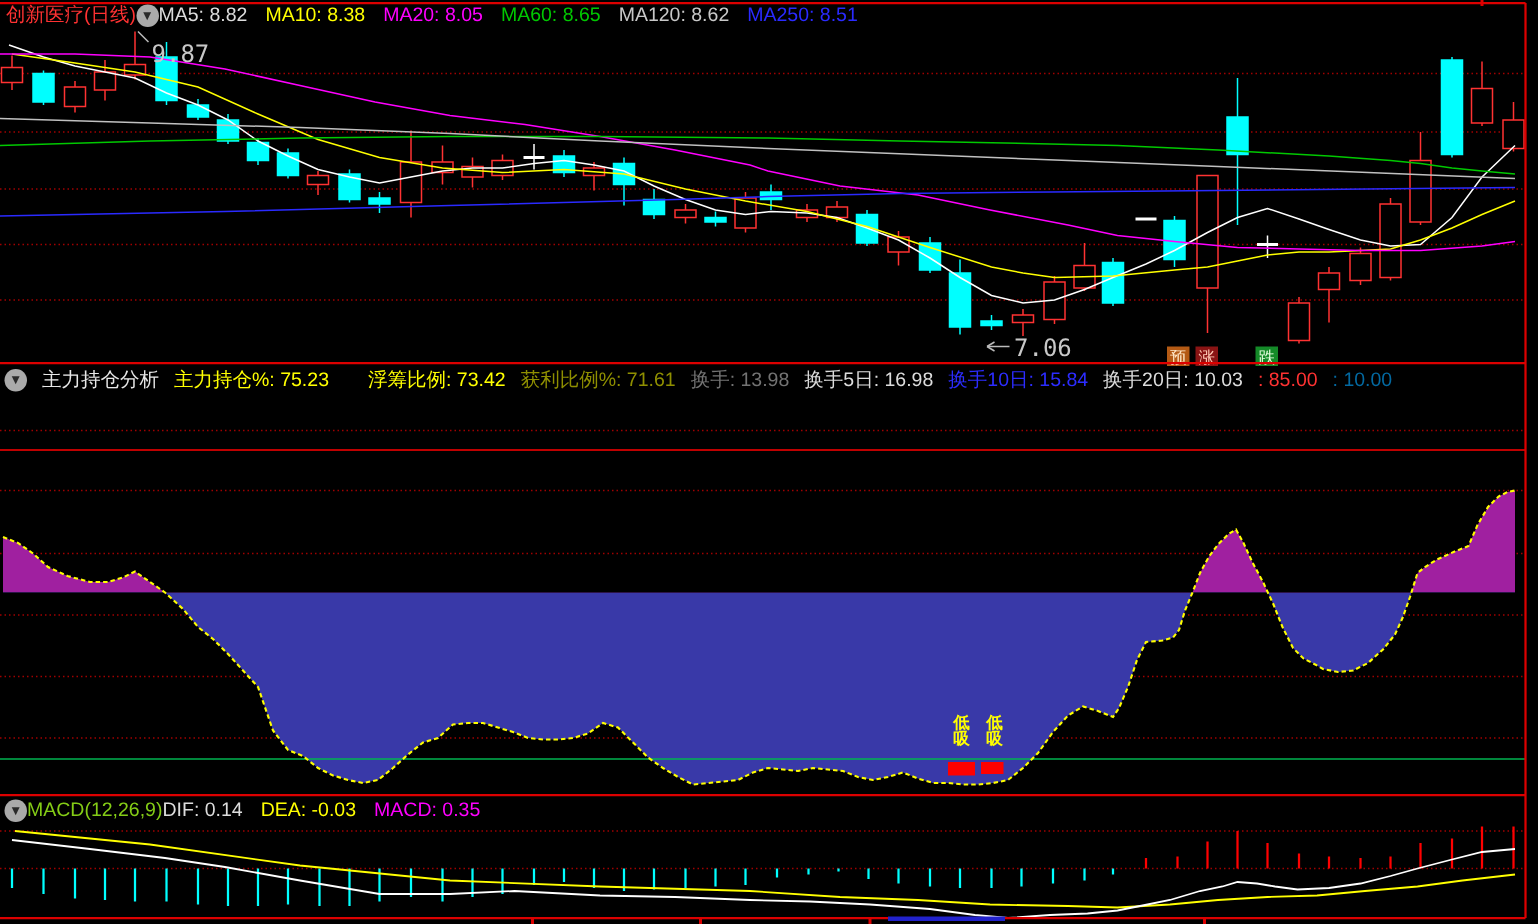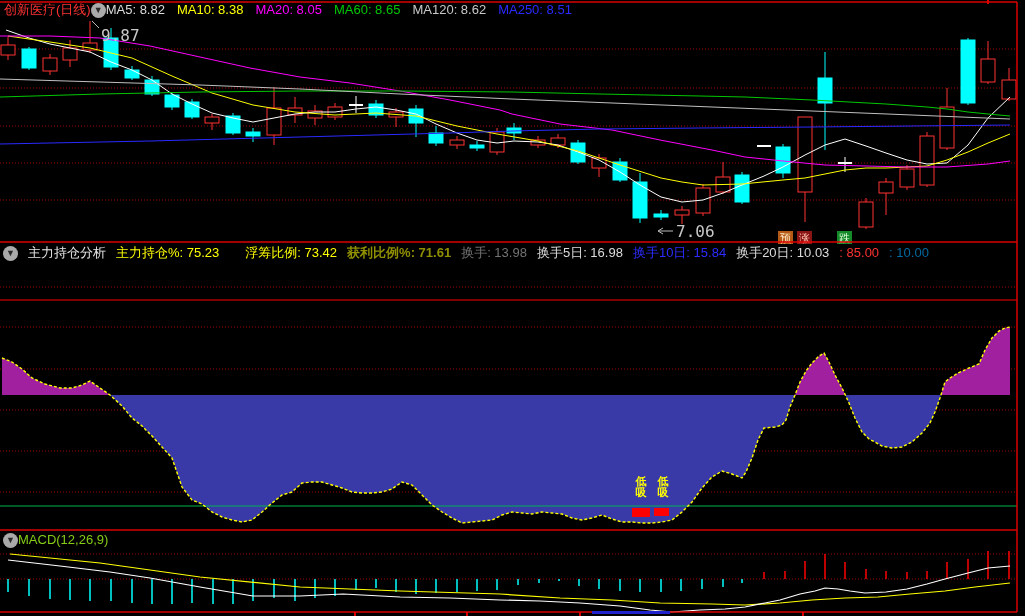--- a/index.html
+++ b/index.html
@@ -260,29 +260,34 @@
         <span class="f" style="color: rgb(42, 42, 255);">MA250: 8.51</span>
       </span>
   </div>
 
   <div class="bar" style="left:3px;top:245px;gap:10px;">
     <span class="cicon">▼</span>
     <span style="color: rgb(232, 232, 232);">主力持仓分析</span>
     <span id="holdings-fields" style="display:flex;gap:10px;">
         <span class="f" style="color: rgb(255, 255, 0);">主力持仓%: 75.23</span>
         <span class="f" style="color: rgb(255, 255, 0); margin-left: 16px;">浮筹比例: 73.42</span>
-        <span class="f" style="color: rgb(143, 143, 0); font-weight: bold;">获利比例%: 71.61</span>
+        <span class="f" style="color: rgb(143, 143, 0);">获利比例%: 71.61</span>
         <span class="f" style="color: #737373;">换手: 13.98</span>
         <span class="f" style="color: rgb(220, 220, 220);">换手5日: 16.98</span>
         <span class="f" style="color: rgb(44, 44, 255);">换手10日: 15.84</span>
         <span class="f" style="color: rgb(220, 220, 220);">换手20日: 10.03</span>
         <span class="f" style="color: rgb(255, 50, 50);">: 85.00</span>
         <span class="f" style="color: #0369a1;">: 10.00</span>
       </span>
   </div>
 
 
   <div class="bar" style="left:3px;top:532px;">
     <span class="cicon">▼</span>
     <span style="color: #84cc16;">MACD(12,26,9)</span>
+    <span id="macd-fields" style="display:flex;gap:12px;">
+        <span class="f" style="color: rgb(220, 220, 220);">DIF: 0.14</span>
+        <span class="f" style="color: rgb(255, 255, 0);">DEA: -0.03</span>
+        <span class="f" style="color: rgb(255, 0, 255);">MACD: 0.35</span>
+      </span>
   </div>
 
 </div>
 
 </body></html>

